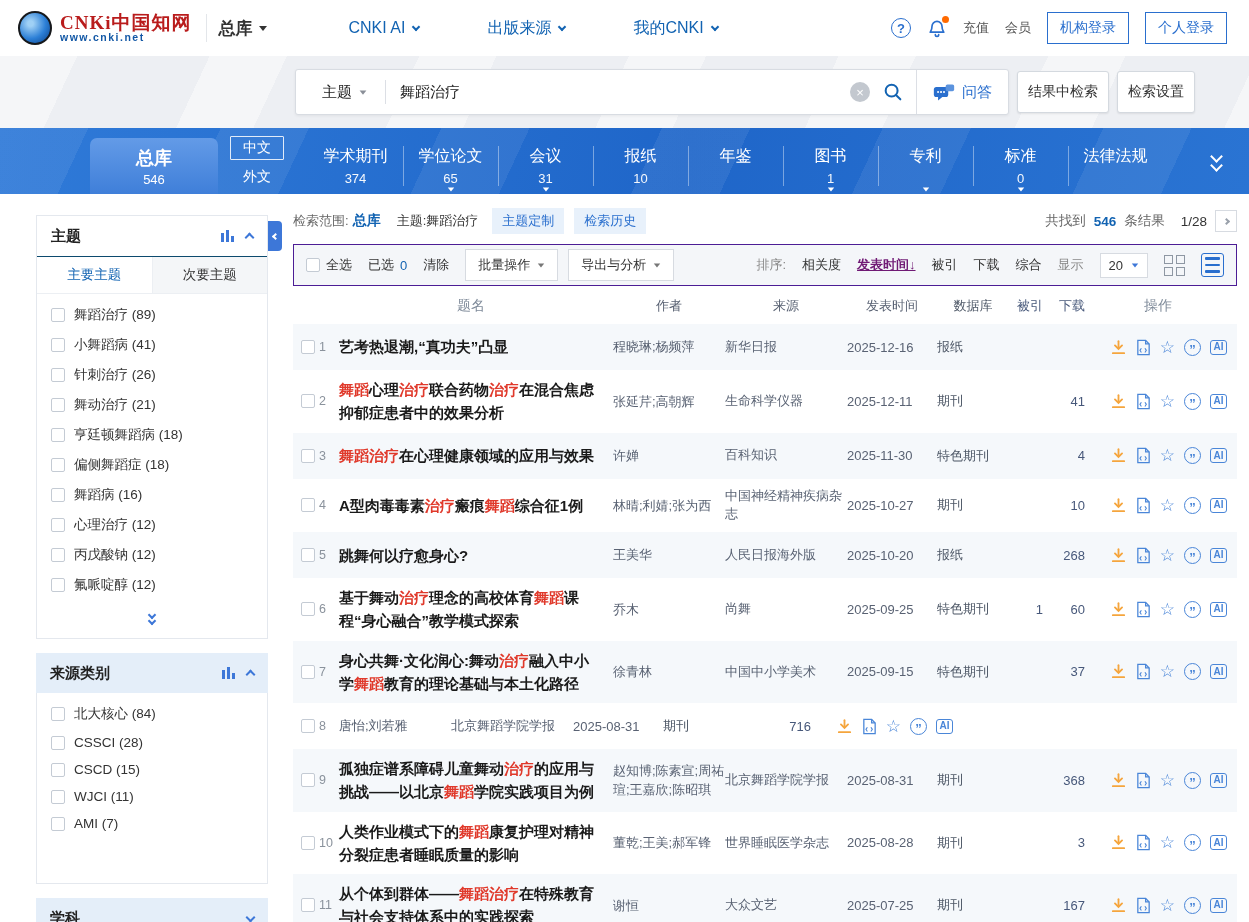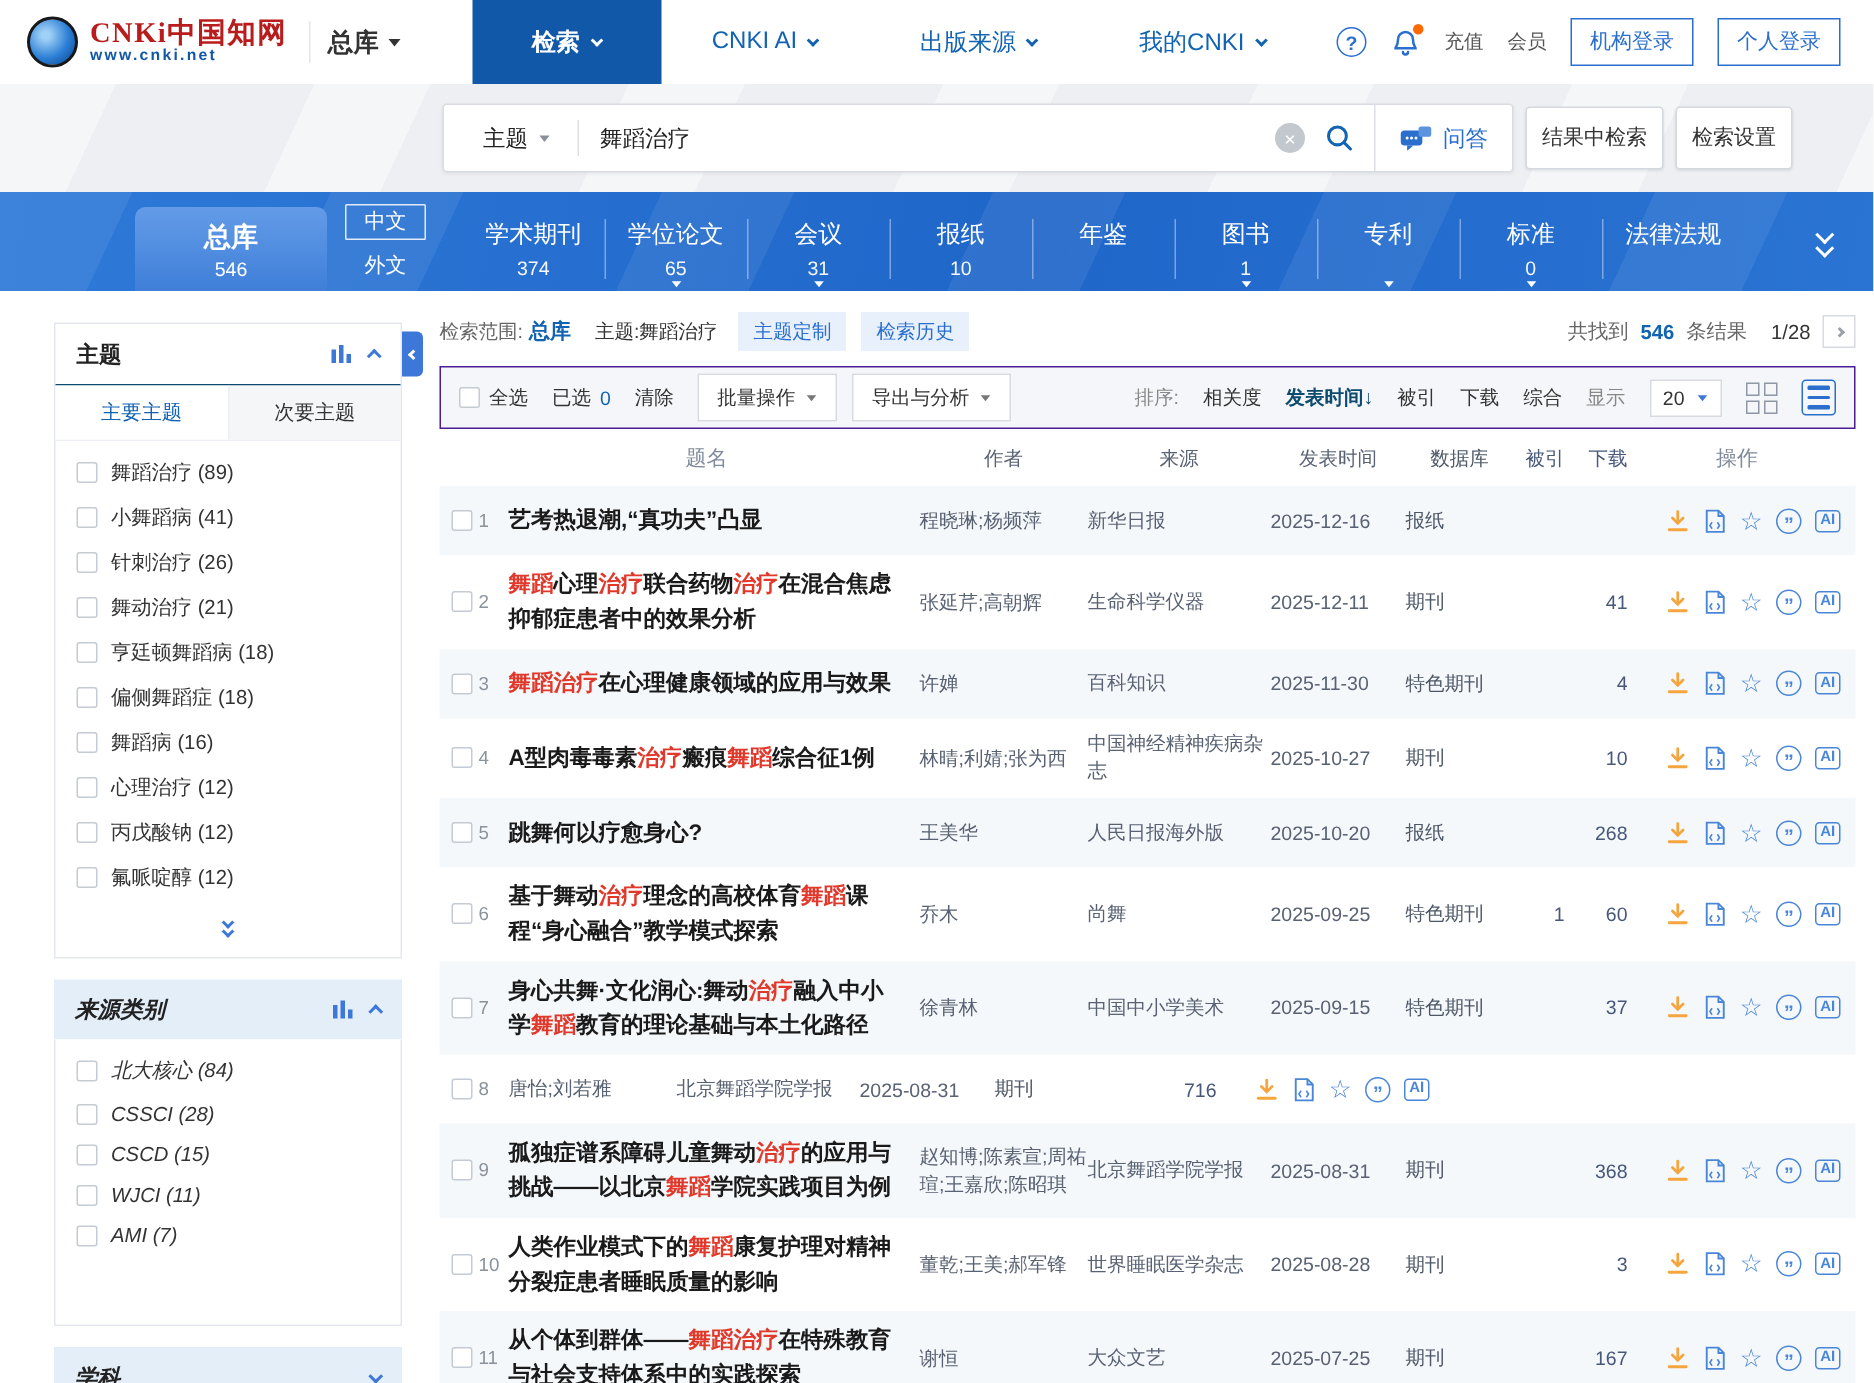--- a/index.html
+++ b/index.html
@@ -70,21 +70,21 @@
   .sidebar{width:232px;margin-left:36px;margin-top:21px;position:relative;flex-shrink:0;}
   .collapse-handle{position:absolute;right:-14px;top:6px;width:14px;height:30px;background:#3d77d8;border-radius:0 4px 4px 0;display:flex;align-items:center;justify-content:center;color:#fff;cursor:pointer;}
   .collapse-handle .chev{width:5px;height:5px;}
   .panel{border:1px solid #e4e8ee;background:#fff;margin-bottom:14px;}
   .panel-head{display:flex;align-items:center;height:40px;padding:0 14px;}
   .panel-head .title{font-size:15px;font-weight:bold;color:#222;}
   .panel-head .spacer{flex:1;}
   .bars-ic{display:inline-flex;align-items:flex-end;gap:2px;margin-right:12px;cursor:pointer;}
   .bars-ic i{width:3px;background:#3d77d8;display:block;}
   .panel-head .chev{color:#3d77d8;cursor:pointer;}
-  .panel.blue-head{border:none;background:transparent;font-style:italic;}
+  .panel.blue-head{border:none;background:transparent;}
   .panel.blue-head .panel-head{background:#e4eef9;}
   .panel.blue-head .panel-body{border:1px solid #e4e8ee;border-top:none;background:#fff;}
   .f-tabs{display:flex;border-top:1px solid #0c4a6e;border-bottom:1px solid #eceff3;}
   .f-tab{flex:1;text-align:center;padding:9px 0;font-size:13.5px;color:#333;background:#f4f6f8;cursor:pointer;}
   .f-tab.active{background:#fff;color:#1263b2;}
   .f-tab + .f-tab{border-left:1px solid #eceff3;}
   .check-list{padding:12px 14px 4px;}
   .check-item{display:flex;align-items:center;gap:9px;margin-bottom:12px;cursor:pointer;}
   .cbx{width:14px;height:14px;border:1px solid #c4cbd4;border-radius:2px;background:#fff;flex-shrink:0;cursor:pointer;}
   .check-item .lbl{font-size:13.5px;color:#333;white-space:nowrap;}
@@ -105,21 +105,21 @@
   .page-next .chev{width:5px;height:5px;}
 
   .toolbar{margin-top:10px;background:#f4f6f9;border:1px solid #4c1d95;height:42px;display:flex;align-items:center;padding:0 12px;font-size:13px;color:#333;}
   .toolbar .grp{display:flex;align-items:center;gap:6px;margin-right:16px;}
   .sel-zero{color:#1263b2;}
   .tb-btn{background:#fff;border:1px solid #d7dbe1;padding:6px 12px;font-size:13px;color:#333;display:flex;align-items:center;gap:7px;cursor:pointer;margin-right:10px;}
   .tb-btn .caret{color:#777;transform:scale(.8);}
   .sort-zone{margin-left:auto;display:flex;align-items:center;gap:16px;}
   .sort-zone .slab{color:#888;}
   .sort-item{color:#333;cursor:pointer;white-space:nowrap;}
-  .sort-item.active{color:#0c4a6e;font-weight:bold;}
+  .sort-item.active{color:#701a75;font-weight:bold;text-decoration:underline;}
   .disp-sel{background:#fff;border:1px solid #d7dbe1;padding:4px 8px;display:flex;align-items:center;gap:8px;cursor:pointer;}
   .disp-sel .caret{color:#3d77d8;transform:scale(.8);}
   .view-ic{cursor:pointer;display:flex;}
   .grid-ic{display:grid;grid-template-columns:9px 9px;gap:3px;}
   .grid-ic i{width:9px;height:9px;border:1.6px solid #8e97a3;display:block;}
   .list-ic{display:flex;flex-direction:column;gap:4px;padding:3px;border:1.6px solid #2a6fce;border-radius:3px;}
   .list-ic i{width:15px;height:2.4px;background:#2a6fce;display:block;border-radius:1px;}
 
   
   .thead{display:flex;align-items:center;height:36px;font-size:14px;color:#7e8a99;margin-top:2px;}
@@ -153,24 +153,20 @@
     <span class="logo-txt">
       <div class="logo-row1">CNKi中国知网</div>
       <div class="logo-row2">www.cnki.net</div>
     </span>
   </div>
   <div class="lib-sel">
     <span>总库</span>
     <span class="caret"></span>
   </div>
   <nav class="topnav" id="top-nav">
-      <div class="nav-item active">
-    <span>检索</span>
-    <span class="chev down"></span>
-  </div>
       <div class="nav-item">
     <span>CNKI AI</span>
     <span class="chev down"></span>
   </div>
       <div class="nav-item">
     <span>出版来源</span>
     <span class="chev down"></span>
   </div>
       <div class="nav-item">
     <span>我的CNKI</span>

